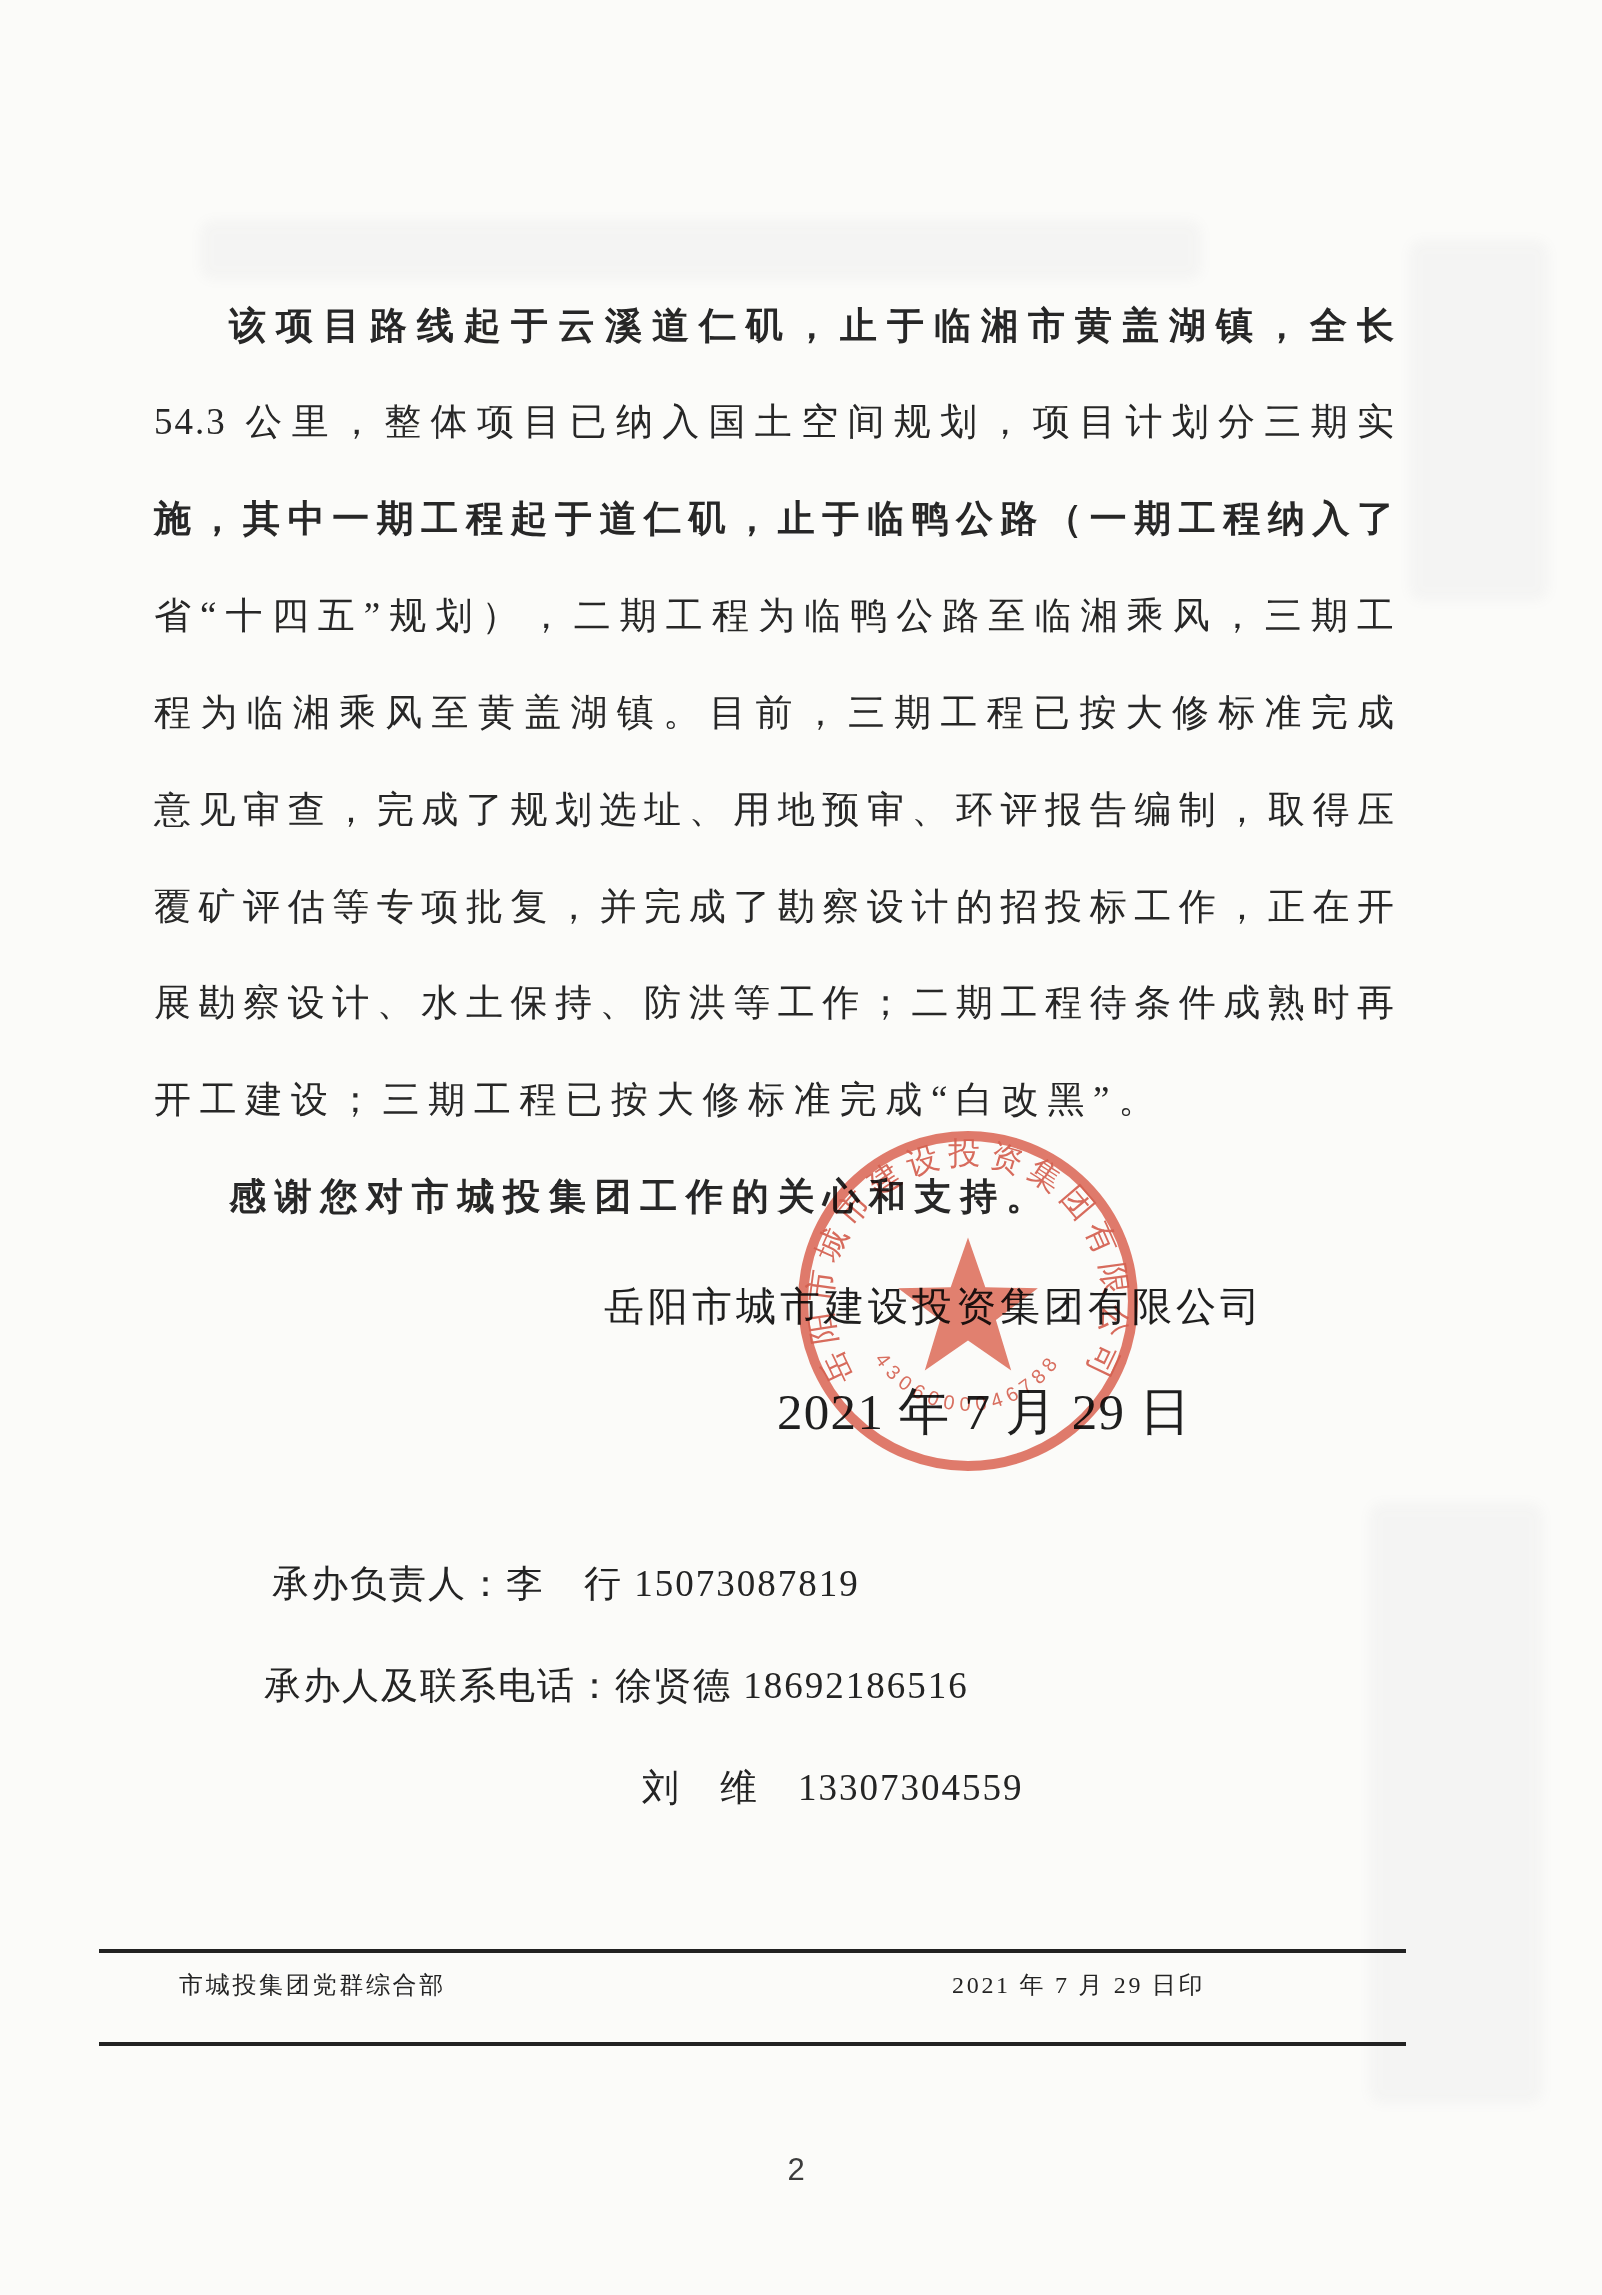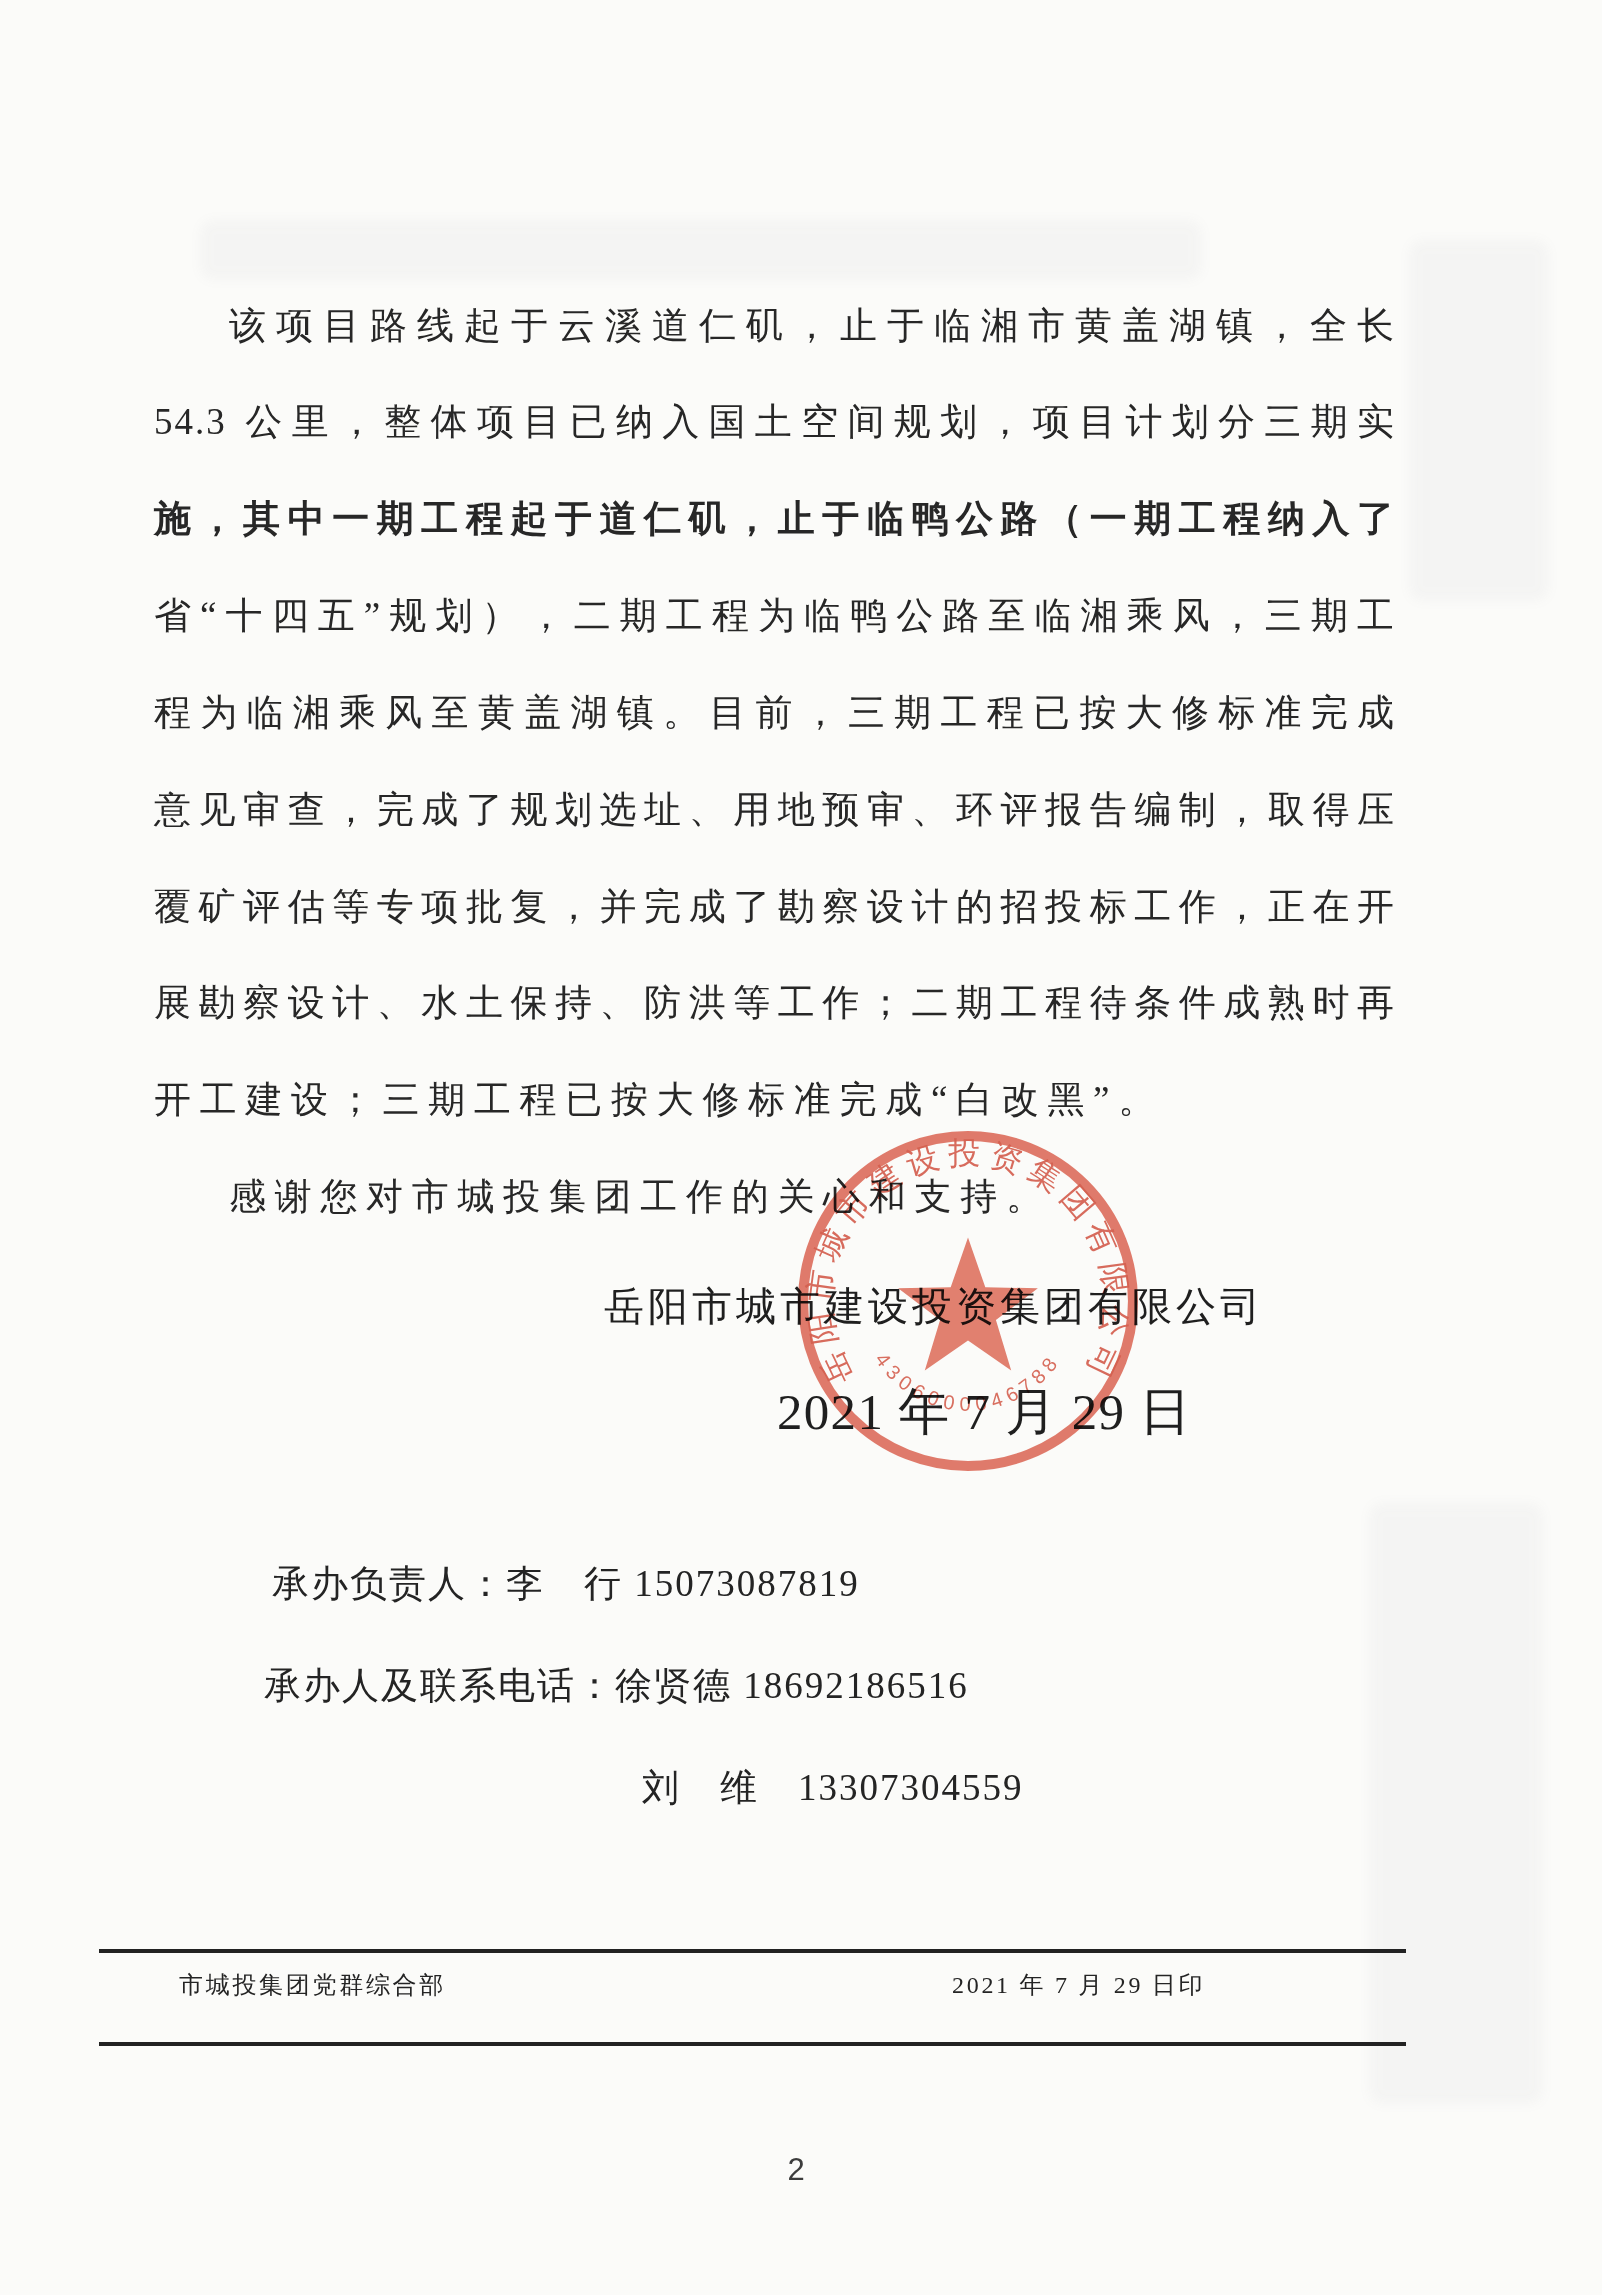--- a/index.html
+++ b/index.html
@@ -16,21 +16,21 @@
   .bline {
     position: absolute;
     left: 154px;
     width: 1242px;
     font-size: 37px;
     line-height: 49px;
     letter-spacing: 2px;
     color: #272727;
   }
   .just { text-align: justify; text-align-last: justify; }
-  .indent { text-indent: 75px; }
+  .indent { text-indent: 75px; font-weight: bold; }
   .sp { letter-spacing: 8.7px; }
 
   .sig-company {
     position: absolute;
     left: 604px; top: 1279px;
     font-size: 40px; letter-spacing: 4px;
     color: #1f1f1f; white-space: nowrap;
   }
   .sig-date {
     position: absolute;

